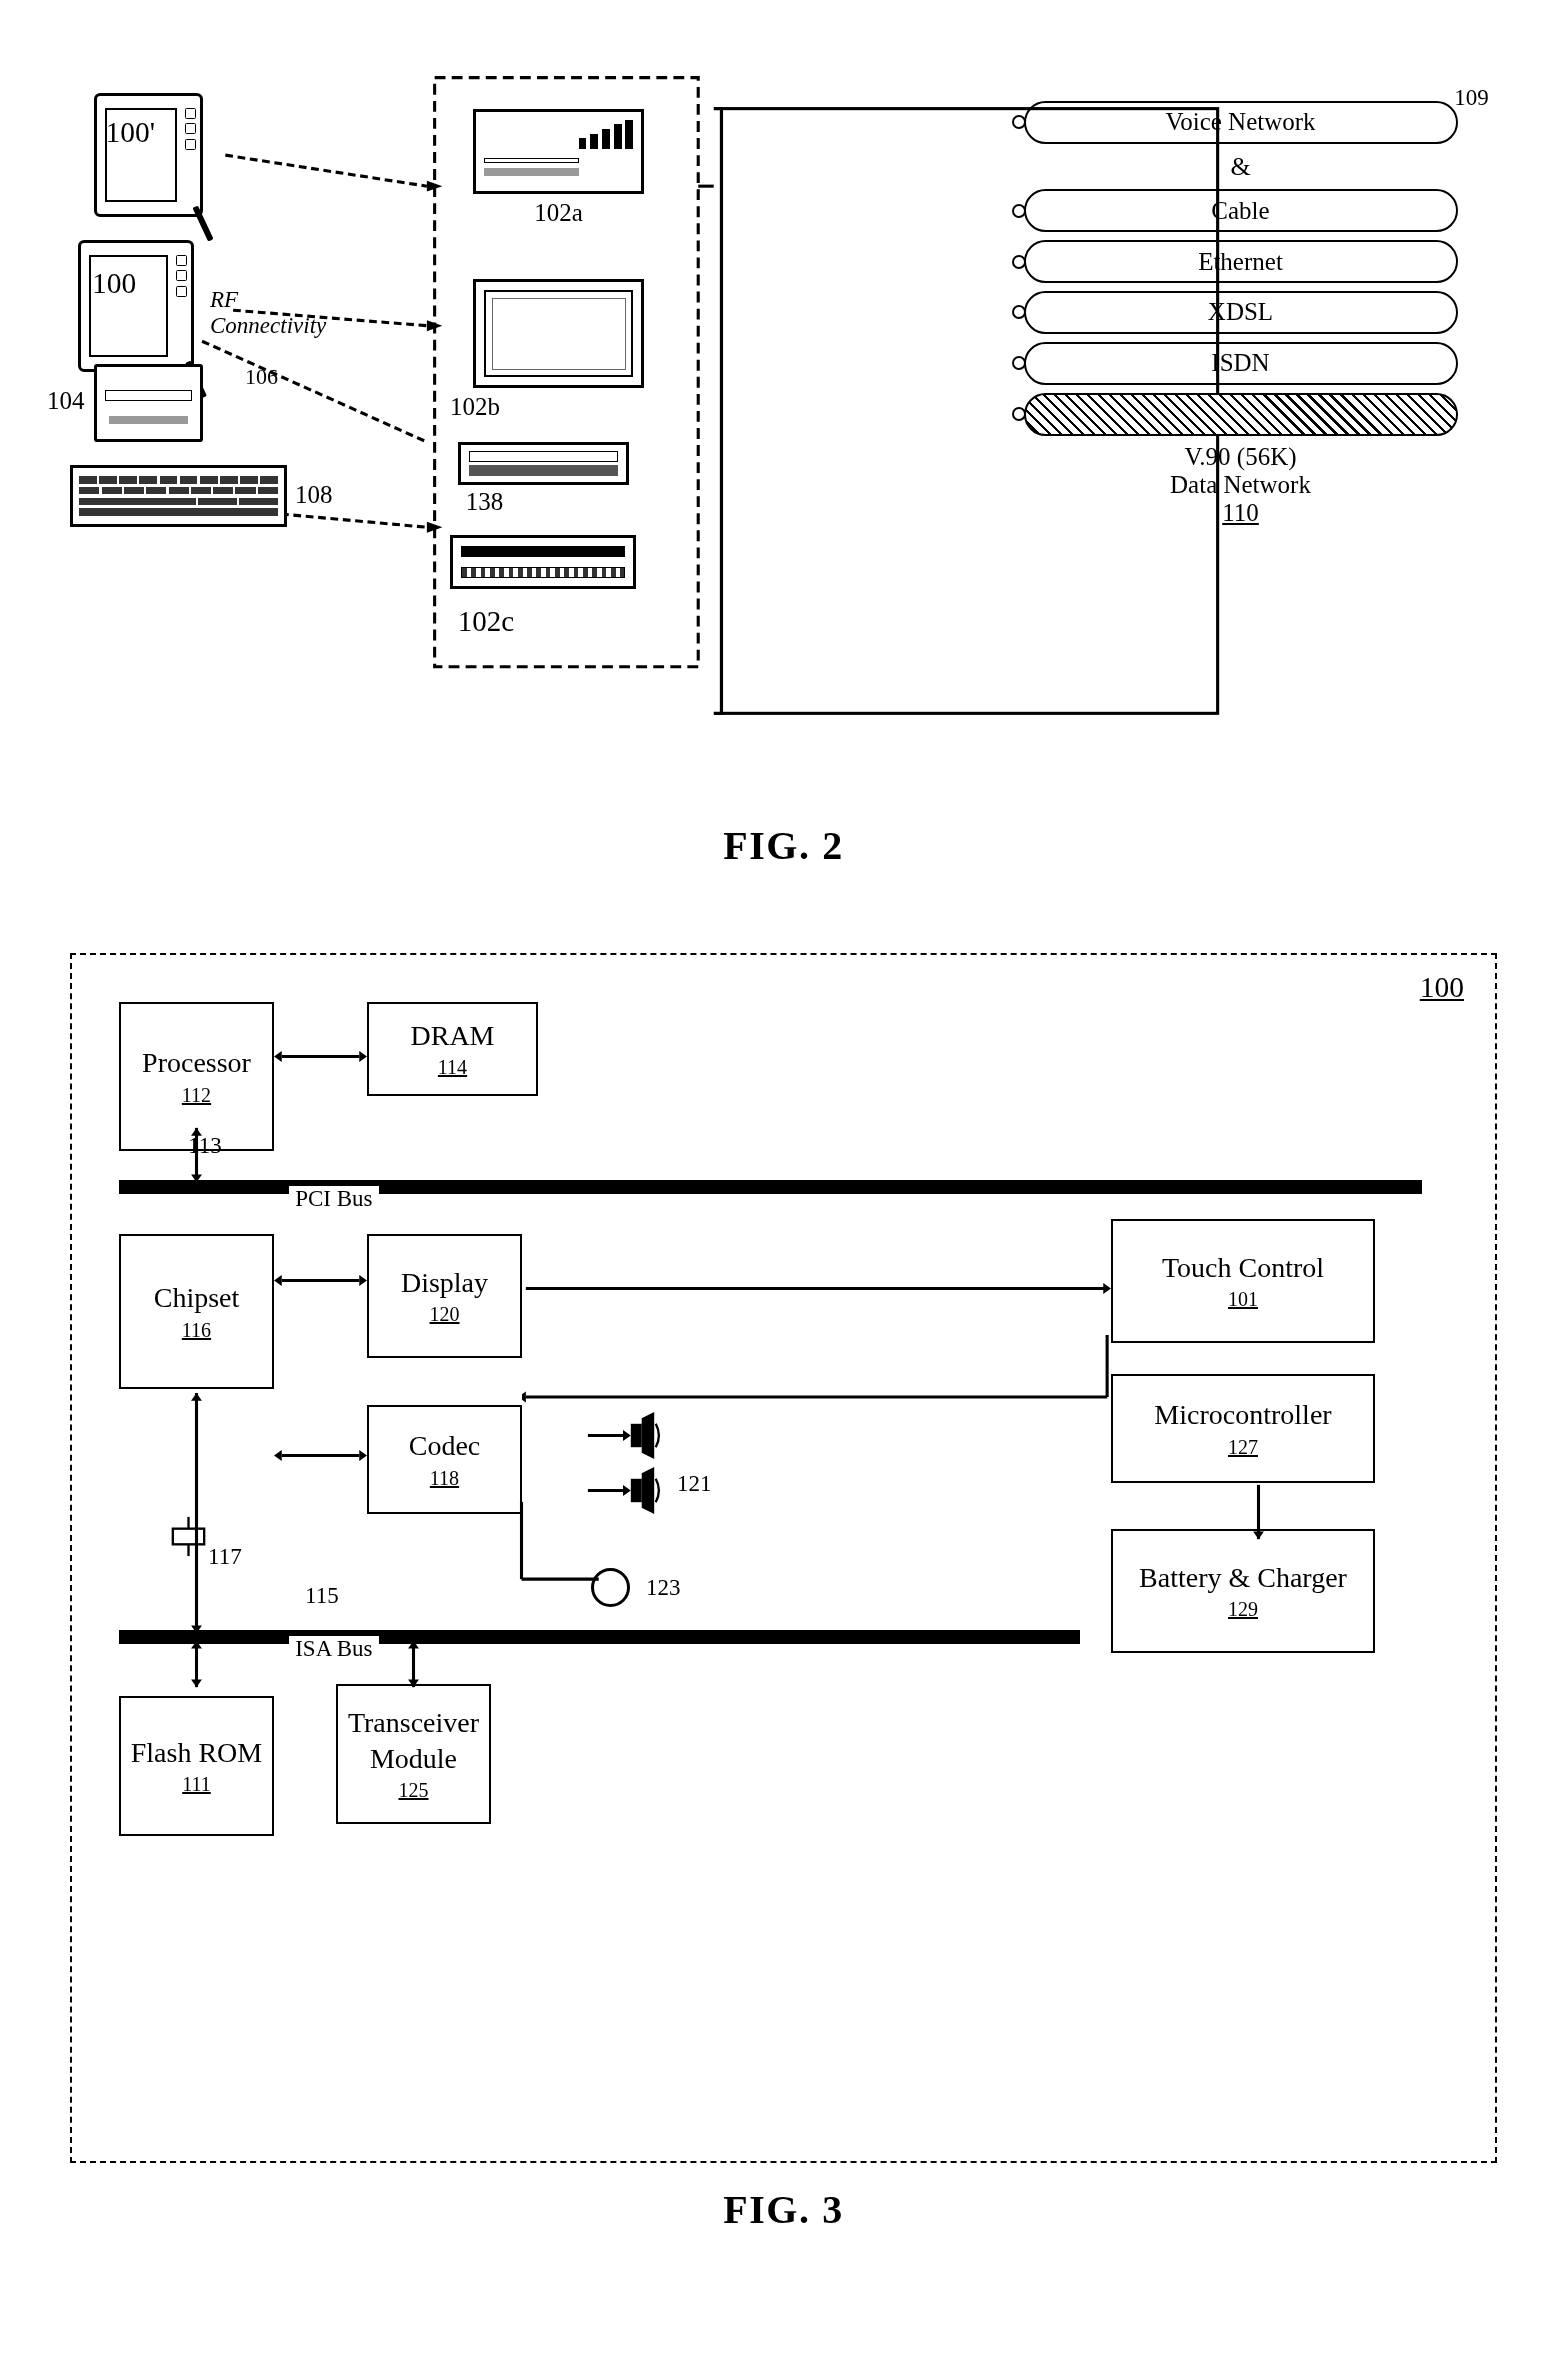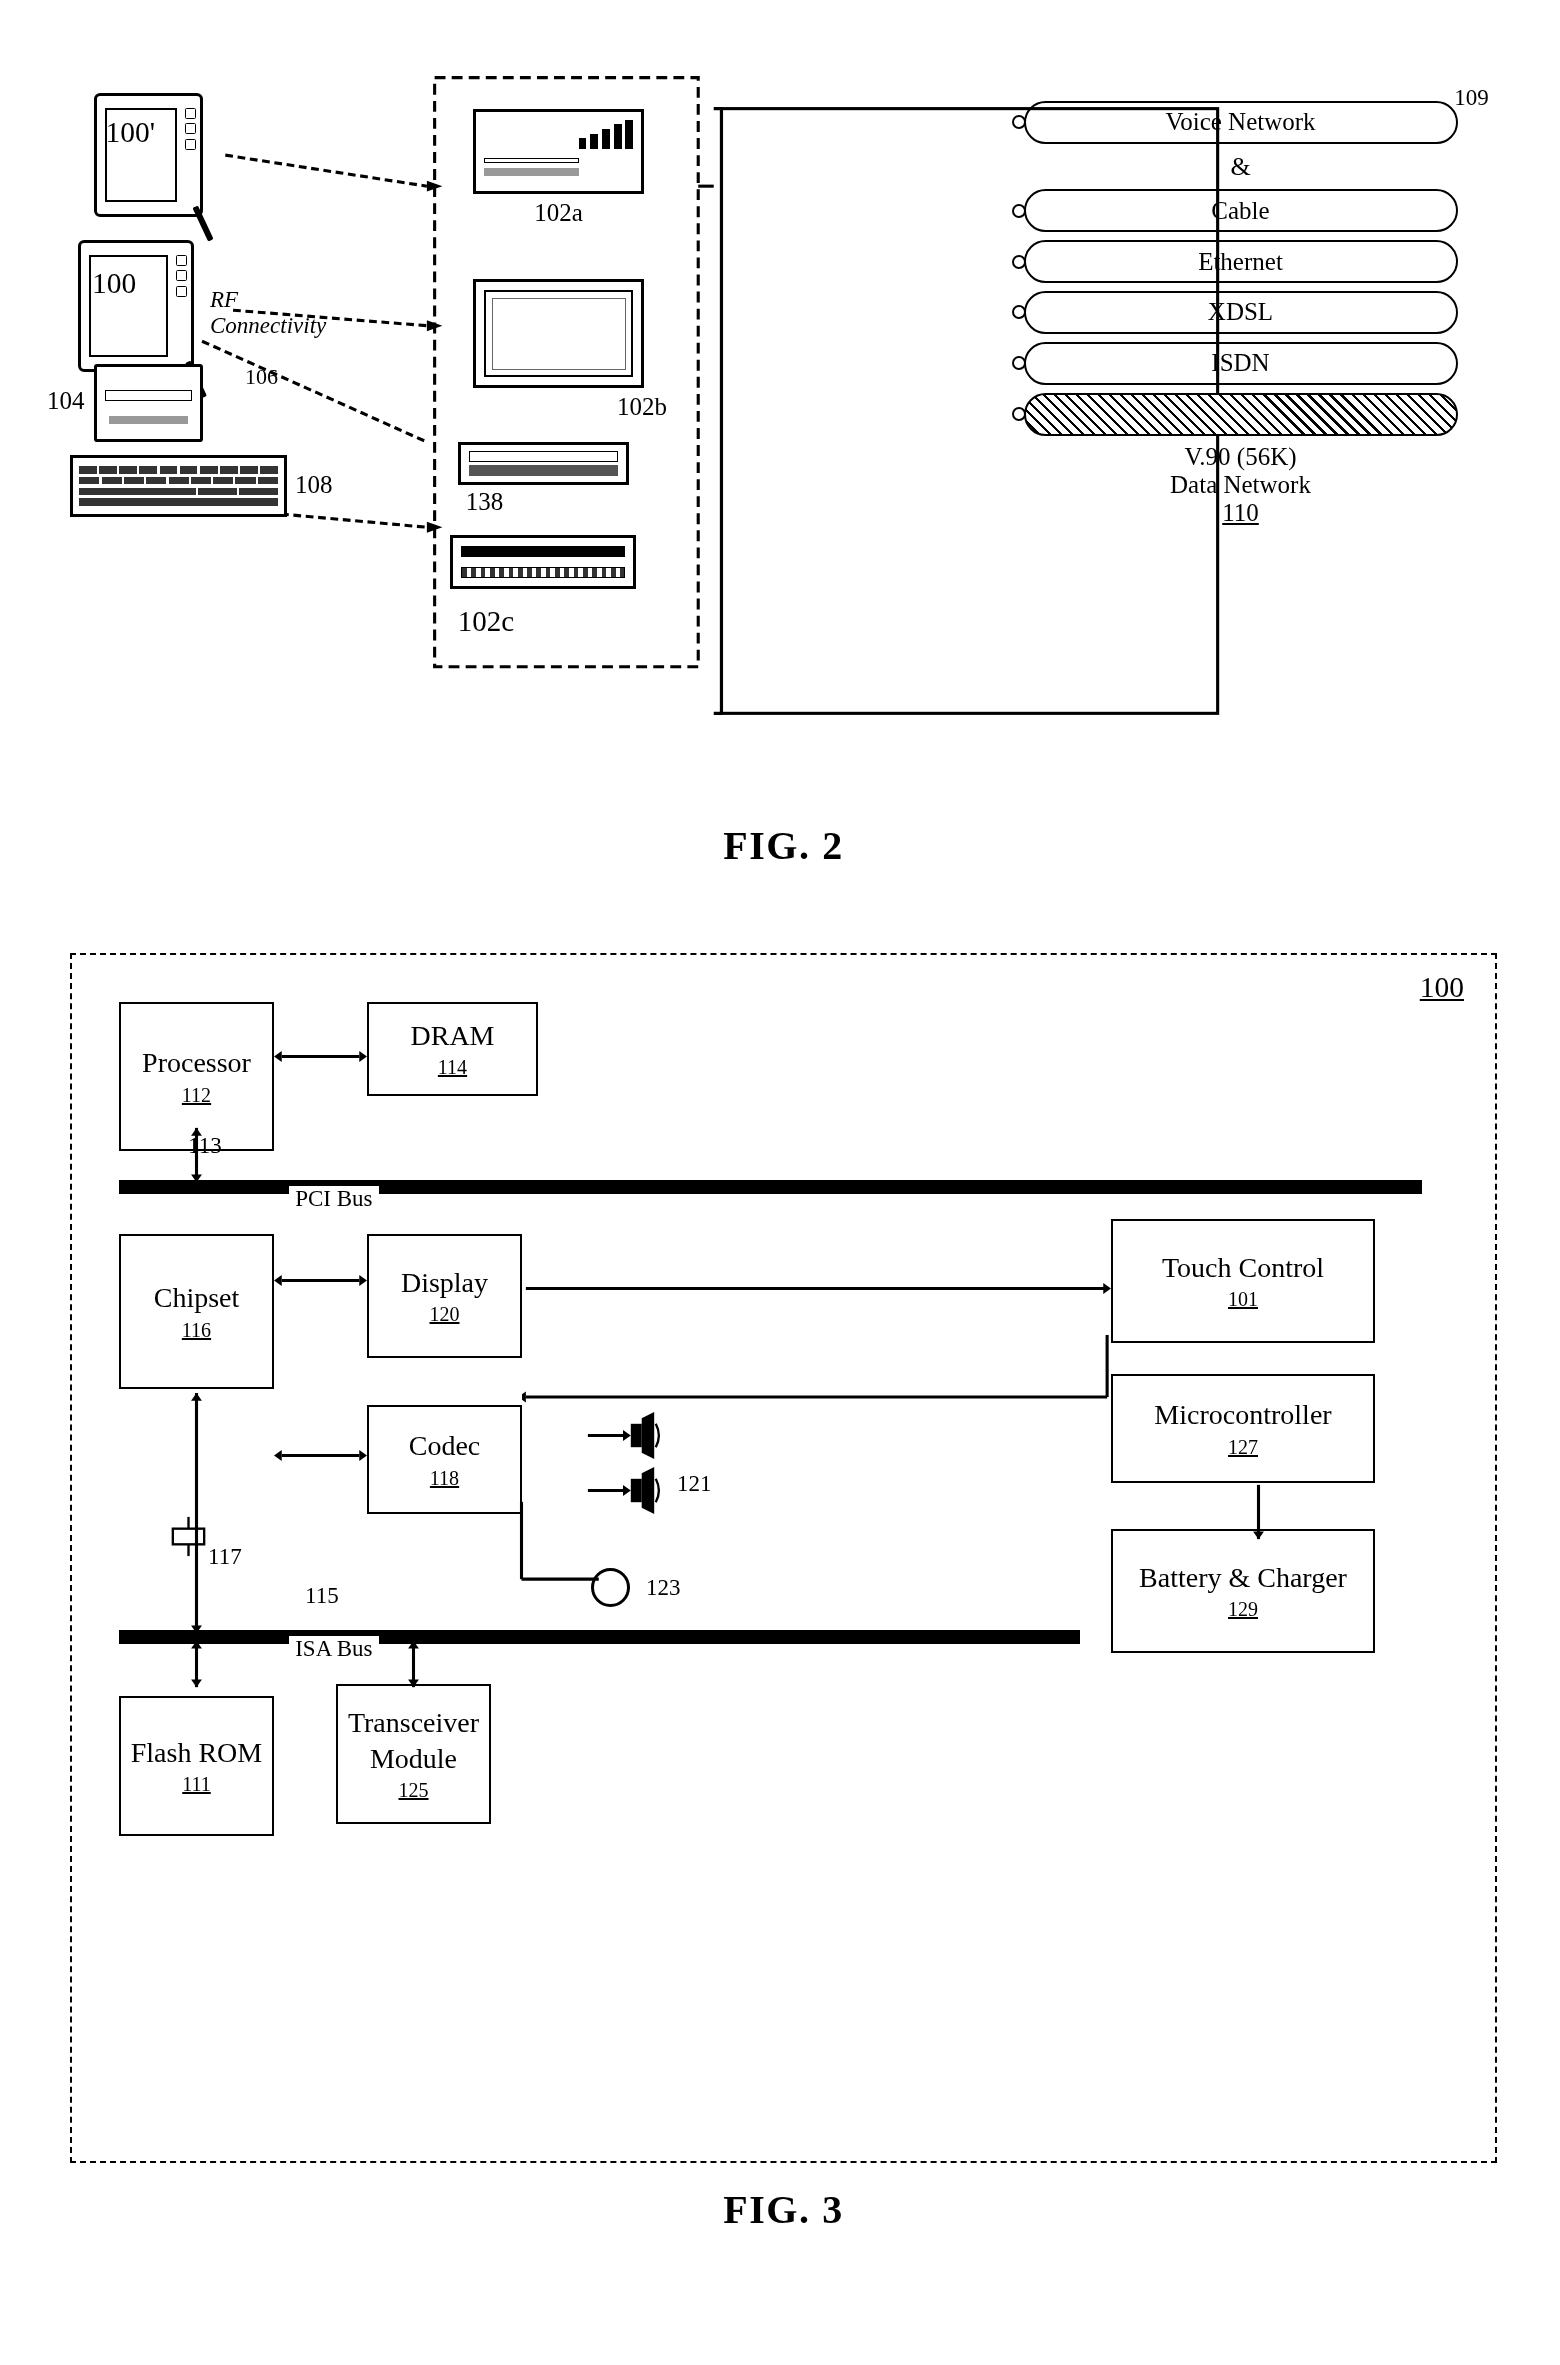--- a/index.html
+++ b/index.html
@@ -256,21 +256,21 @@
     </div>
 
     <div class="device" style="top:333px; left:47px;">
       <div class="printer-box">
         <div class="printer-slot"></div>
         <div class="printer-output"></div>
       </div>
       <div style="position:absolute;top:23px;left:-47px;font-size:25px;">104</div>
     </div>
 
-    <div class="device" style="top:424px; left:23px;border-radius:7px;">
+    <div class="device" style="top:434px; left:23px;border-radius:7px;">
       <div class="keyboard-box" style="width:217px;height:62px;">
         <div class="keyboard-rows">
           <div class="keyboard-row">
               <div class="keyboard-key" style="height:7.8px;"></div>
               <div class="keyboard-key" style="height:7.8px;"></div>
               <div class="keyboard-key" style="height:7.8px;"></div>
               <div class="keyboard-key" style="height:7.8px;"></div>
               <div class="keyboard-key" style="height:7.8px;"></div>
               <div class="keyboard-key" style="height:7.8px;"></div>
               <div class="keyboard-key" style="height:7.8px;"></div>
@@ -323,21 +323,21 @@
         <div style="position:absolute;bottom:28px;left:7.8px;right:62px;height:4.7px;border:1.6px solid #000;"></div>
       </div>
       <div style="font-size:25px;text-align:center;margin-top:4.7px;">102a</div>
     </div>
 
     <div style="position:absolute;top:248px;left:403px;width:217px;height:155px;">
       <div style="border:3.1px solid #000;width:171px;height:109px;background:#fff;position:relative;margin:0 auto;">
         <div style="position:absolute;top:7.8px;left:7.8px;right:7.8px;bottom:7.8px;border:2.3px solid #000;"></div>
         <div style="position:absolute;top:15.5px;left:15.5px;right:15.5px;bottom:15.5px;border:1.6px solid #666;"></div>
       </div>
-      <div style="font-size:25px;text-align:right;margin-top:4.7px;">102b</div>
+      <div style="font-size:25px;text-align:left;margin-top:4.7px;">102b</div>
     </div>
 
     <div style="position:absolute;top:411px;left:411px;width:202px;height:78px;">
       <div style="border:3.1px solid #000;width:171px;height:43px;background:#fff;position:relative;">
         <div style="position:absolute;top:6.2px;left:7.8px;right:7.8px;height:11px;border:1.6px solid #000;"></div>
         <div style="position:absolute;bottom:6.2px;left:7.8px;right:7.8px;height:11px;background:#555;"></div>
       </div>
       <div style="font-size:25px;margin-top:3.1px;margin-left:7.8px;">138</div>
     </div>
 

